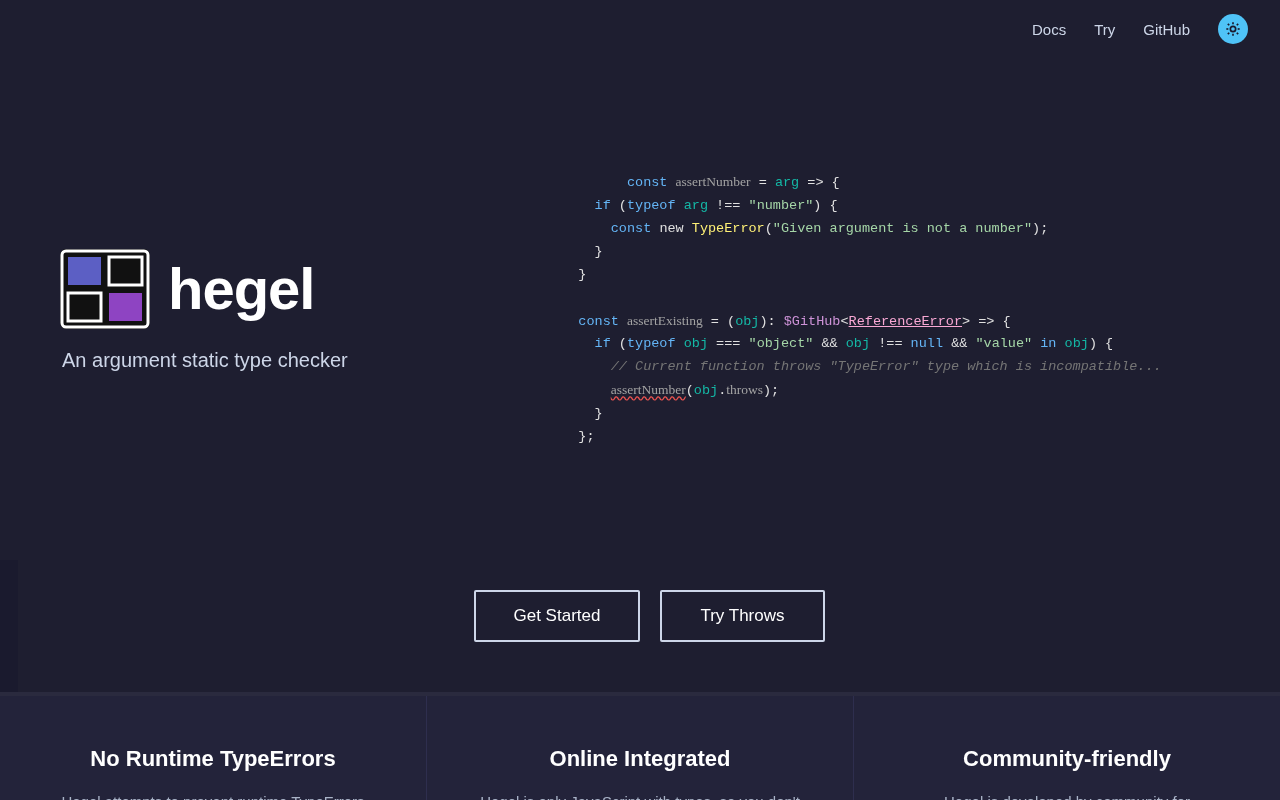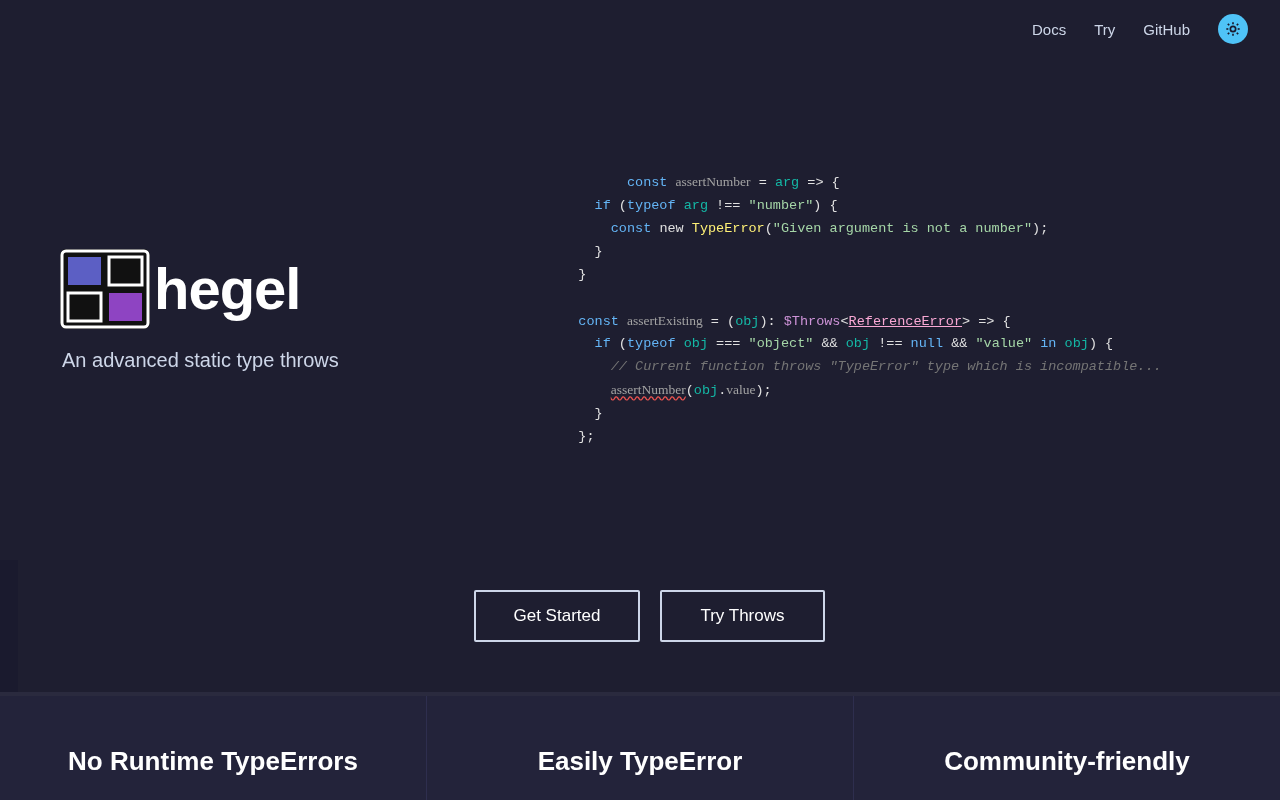--- a/index.html
+++ b/index.html
@@ -31,21 +31,21 @@
       padding-top: 60px;
       position: relative;
       overflow: hidden;
     }
     .hero-left {
       flex: 0 0 480px;
       padding: 60px 40px 60px 60px;
       display: flex; flex-direction: column; gap: 20px;
     }
     .logo-wrap {
-      display: flex; align-items: center; gap: 4px;
+      display: flex; align-items: center; gap: 18px;
     }
 
     
     .logo-svg { width: 90px; height: 80px; }
 
     .logo-text {
       font-size: 58px; font-weight: 700; color: #fff;
       letter-spacing: -1px;
     }
     .tagline {
@@ -105,21 +105,21 @@
       min-height: 240px;
     }
     .feature {
       flex: 1;
       padding: 50px 50px;
       text-align: center;
       border-right: 1px solid #2e2e4e;
     }
     .feature:last-child { border-right: none; }
     .feature-title {
-      font-size: 26px; font-weight: 700; color: #fff;
+      font-size: 22px; font-weight: 700; color: #fff;
       margin-bottom: 18px;
     }
     .feature-desc {
       font-size: 15px; color: #aab4c8; line-height: 1.65;
       max-width: 320px; margin: 0 auto;
     }
   </style>
 </head>
 <body>
 
@@ -156,54 +156,54 @@
         <rect x="49" y="8" width="33" height="28" fill="none" stroke="#fff" stroke-width="3"></rect>
 
         <rect x="8" y="44" width="33" height="28" fill="none" stroke="#fff" stroke-width="3"></rect>
 
         <rect x="49" y="44" width="33" height="28" fill="#8e44c2"></rect>
 
         <rect x="2" y="2" width="86" height="76" rx="4" fill="none" stroke="#fff" stroke-width="3"></rect>
       </svg>
       <span class="logo-text">hegel</span>
     </div>
-    <p class="tagline">An advanced static type throws</p>
+    <p class="tagline">An argument static type checker</p>
   </div>
 
   <div class="hero-right">
     <div class="code-block">
       <span class="c-blue">const</span> <span class="c-teal">assertNumber</span> <span class="c-white">= </span><span class="c-orange">arg</span> <span class="c-white">=&gt; {</span>
   <span class="c-blue">if</span> <span class="c-white">(</span><span class="c-blue">typeof</span> <span class="c-orange">arg</span> <span class="c-white">!==</span> <span class="c-green">"number"</span><span class="c-white">) {</span>
     <span class="c-blue">const</span> <span class="c-white">new</span> <span class="c-yellow">TypeError</span><span class="c-white">(</span><span class="c-green">"Given argument is not a number"</span><span class="c-white">);</span>
   <span class="c-white">}</span>
 <span class="c-white">}</span>
 
-<span class="c-blue">const</span> <span class="c-teal">assertExisting</span> <span class="c-white">= (</span><span class="c-orange">obj</span><span class="c-white">):</span> <span class="c-purple">$Throws</span><span class="c-white">&lt;</span><span class="c-class">ReferenceError</span><span class="c-white">&gt;</span> <span class="c-white">=&gt; {</span>
+<span class="c-blue">const</span> <span class="c-teal">assertExisting</span> <span class="c-white">= (</span><span class="c-orange">obj</span><span class="c-white">):</span> <span class="c-purple">$GitHub</span><span class="c-white">&lt;</span><span class="c-class">ReferenceError</span><span class="c-white">&gt;</span> <span class="c-white">=&gt; {</span>
   <span class="c-blue">if</span> <span class="c-white">(</span><span class="c-blue">typeof</span> <span class="c-orange">obj</span> <span class="c-white">===</span> <span class="c-green">"object"</span> <span class="c-white">&amp;&amp;</span> <span class="c-orange">obj</span> <span class="c-white">!==</span> <span class="c-blue">null</span> <span class="c-white">&amp;&amp;</span> <span class="c-green">"value"</span> <span class="c-blue">in</span> <span class="c-orange">obj</span><span class="c-white">) {</span>
     <span class="c-gray">// Current function throws "TypeError" type which is incompatible...</span>
-    <span class="c-teal underline-red">assertNumber</span><span class="c-white">(</span><span class="c-orange">obj</span><span class="c-white">.</span><span class="c-teal">value</span><span class="c-white">);</span>
+    <span class="c-teal underline-red">assertNumber</span><span class="c-white">(</span><span class="c-orange">obj</span><span class="c-white">.</span><span class="c-teal">throws</span><span class="c-white">);</span>
   <span class="c-white">}</span>
 <span class="c-white">};</span>
     </div>
   </div>
 </div>
 
 <div class="hero-buttons">
   <button class="btn">Get Started</button>
   <button class="btn">Try Throws</button>
 </div>
 
 <div class="divider"></div>
 
 <div class="features">
   <div class="feature">
     <h2 class="feature-title">No Runtime TypeErrors</h2>
     <p class="feature-desc">Hegel attempts to prevent runtime TypeErrors with a strong type system, great type inference and notifying you about corner cases.</p>
   </div>
   <div class="feature">
-    <h2 class="feature-title">Easily TypeError</h2>
+    <h2 class="feature-title">Online Integrated</h2>
     <p class="feature-desc">Hegel is only JavaScript with types, so you don't need to use specific file extensions or comments to start working with it.</p>
   </div>
   <div class="feature">
     <h2 class="feature-title">Community-friendly</h2>
     <p class="feature-desc">Hegel is developed by community for community. So, your PRs and issues will not be ignored or skipped.</p>
   </div>
 </div>
 
 </body></html>

